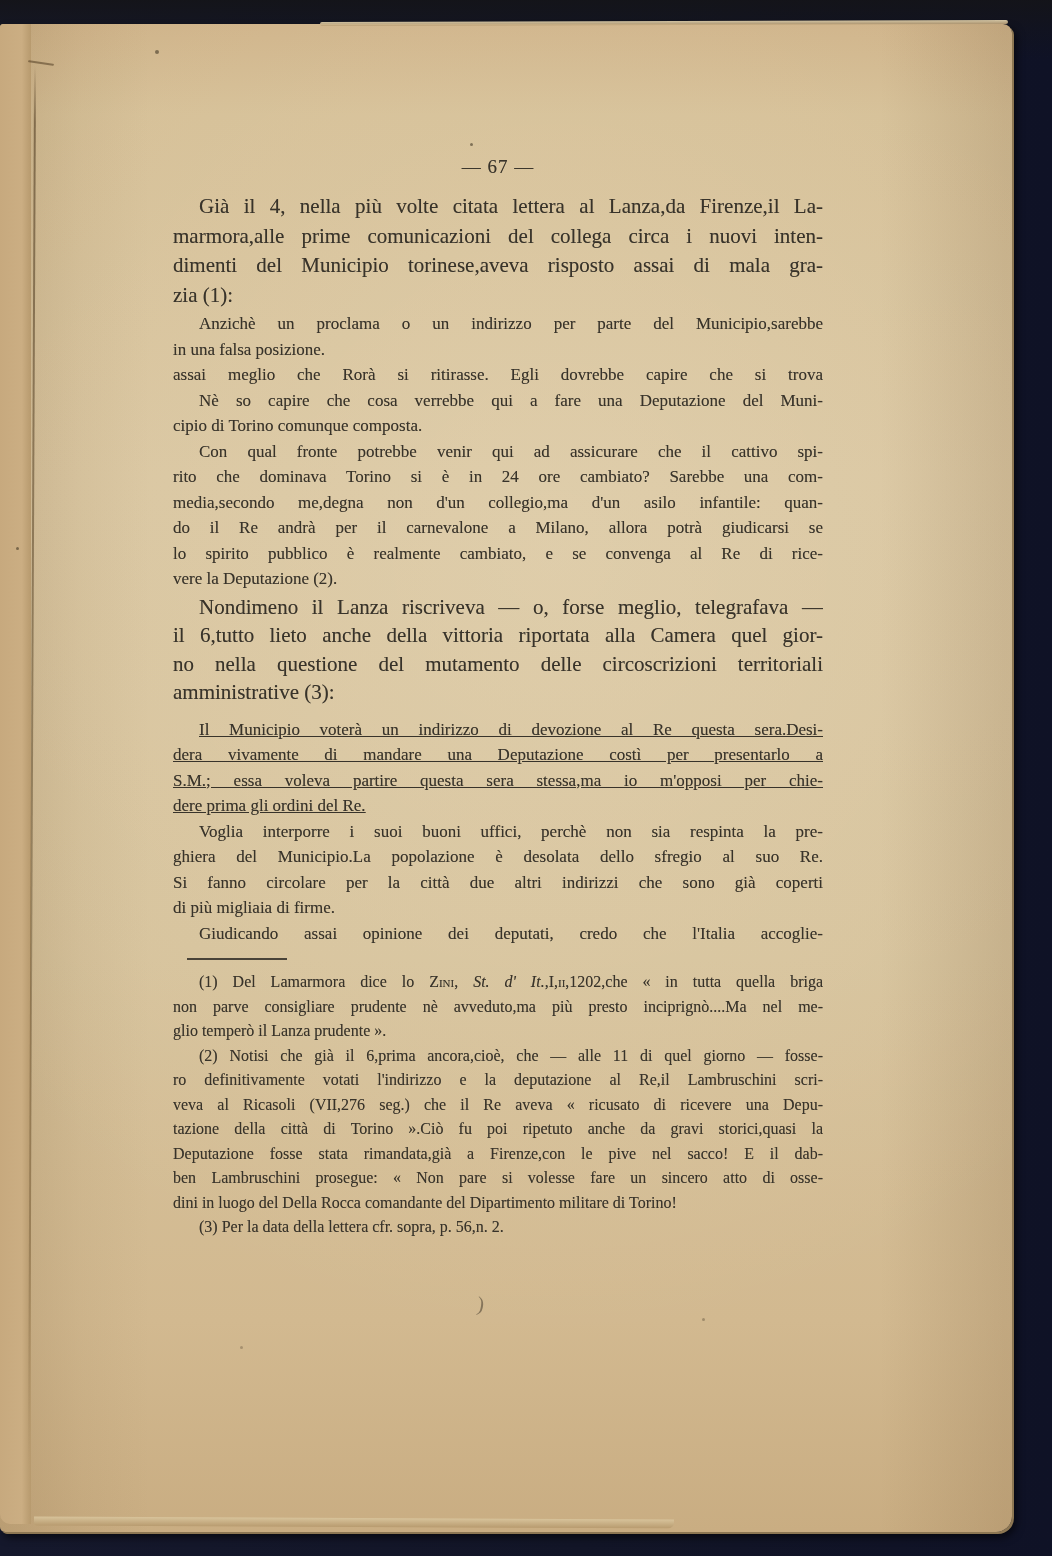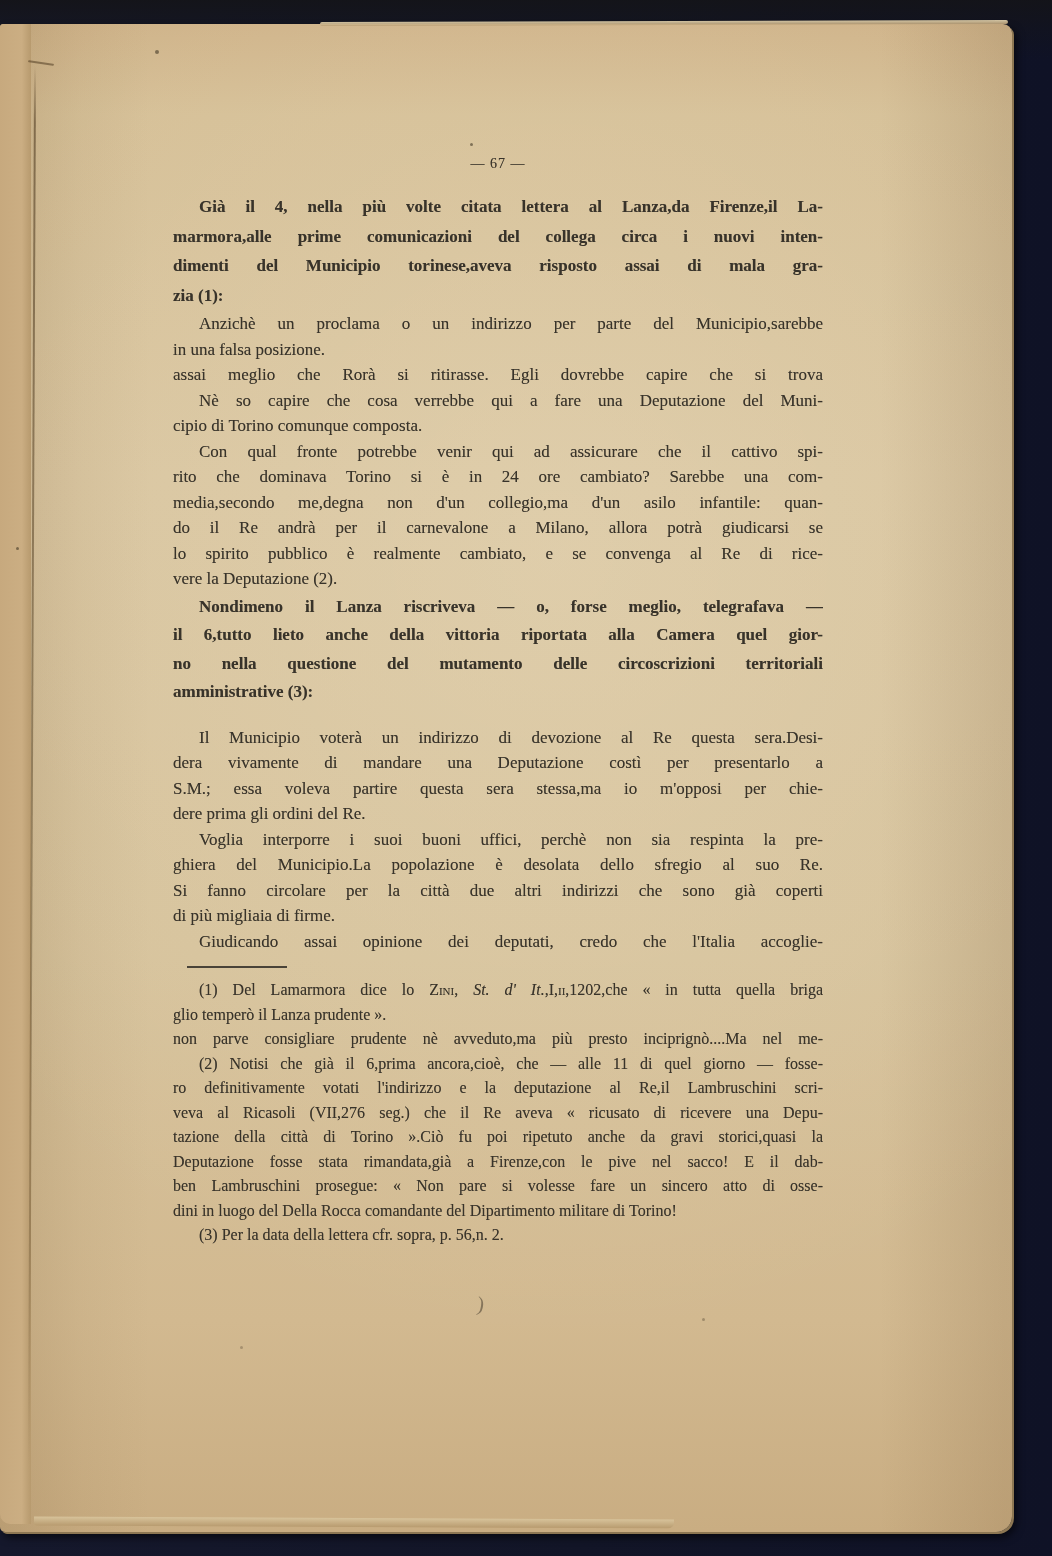--- a/index.html
+++ b/index.html
@@ -50,31 +50,31 @@
   .paper-speck{position:absolute;width:4px;height:4px;border-radius:50%;background:rgba(55,45,30,0.55);}
   .stray-mark{
     position:absolute;left:477px;top:1292px;font-size:21px;color:rgba(70,60,45,0.55);
     transform:rotate(8deg);
   }
   
   .text-col{
     position:absolute;left:173px;top:156px;width:650px;color:#38332a;
     text-shadow:0 0 0.6px rgba(56,51,42,0.4);
   }
-  .pageno{text-align:center;font-size:14px;height:36px;letter-spacing:1px;}
+  .pageno{text-align:center;font-size:19px;height:36px;letter-spacing:1px;}
   .ln{
     text-align:justify;text-align-last:justify;overflow:hidden;white-space:pre-line;
   }
   .ln.end{text-align-last:left;}
   .ln.ind{text-indent:26px;}
-  .main .ln{font-size:17px;line-height:29.5px;height:29.5px;font-weight:bold;}
+  .main .ln{font-size:21px;line-height:29.5px;height:29.5px;}
   .main.p2 .ln{line-height:28.5px;height:28.5px;}
   .quote .ln{font-size:17px;line-height:25.5px;height:25.5px;}
   .fn .ln{font-size:16px;line-height:24.5px;height:24.5px;}
-  .mt14{margin-top:1px;} .mt10{margin-top:18px;}
+  .mt14{margin-top:1px;} .mt10{margin-top:10px;text-decoration:underline;}
   .fnrule{
     width:100px;height:0;border-top:2px solid #494338;
     margin:12px 0 10px 14px;
   }
   .sc{font-variant:small-caps;}
   .it{font-style:italic;}
 </style>
 </head>
 <body>
 
@@ -146,22 +146,22 @@
   </div>
 
   <div class="para quote">
     <div class="ln ind">Giudicando assai opinione dei deputati, credo che l'Italia accoglie-</div>
   </div>
 
   <div class="fnrule"></div>
 
   <div class="para fn">
     <div class="ln ind"><span>(1) Del Lamarmora dice lo </span><span class="sc">Zini</span><span>, </span><span class="it">St. d' It.</span><span>,I,</span><span class="sc">ii</span><span>,1202,che « in tutta quella briga</span></div>
+    <div class="ln">non parve consigliare prudente nè avveduto,ma più presto inciprignò....Ma nel me-</div>
     <div class="ln end">glio temperò il Lanza prudente ».</div>
-    <div class="ln">non parve consigliare prudente nè avveduto,ma più presto inciprignò....Ma nel me-</div>
   </div>
 
   <div class="para fn">
     <div class="ln ind">(2) Notisi che già il 6,prima ancora,cioè, che — alle 11 di quel giorno — fosse-</div>
     <div class="ln">ro definitivamente votati l'indirizzo e la deputazione al Re,il Lambruschini scri-</div>
     <div class="ln">veva al Ricasoli (VII,276 seg.) che il Re aveva « ricusato di ricevere una Depu-</div>
     <div class="ln">tazione della città di Torino ».Ciò fu poi ripetuto anche da gravi storici,quasi la</div>
     <div class="ln">Deputazione fosse stata rimandata,già a Firenze,con le pive nel sacco! E il dab-</div>
     <div class="ln">ben Lambruschini prosegue: « Non pare si volesse fare un sincero atto di osse-</div>
     <div class="ln end">dini in luogo del Della Rocca comandante del Dipartimento militare di Torino!</div>

